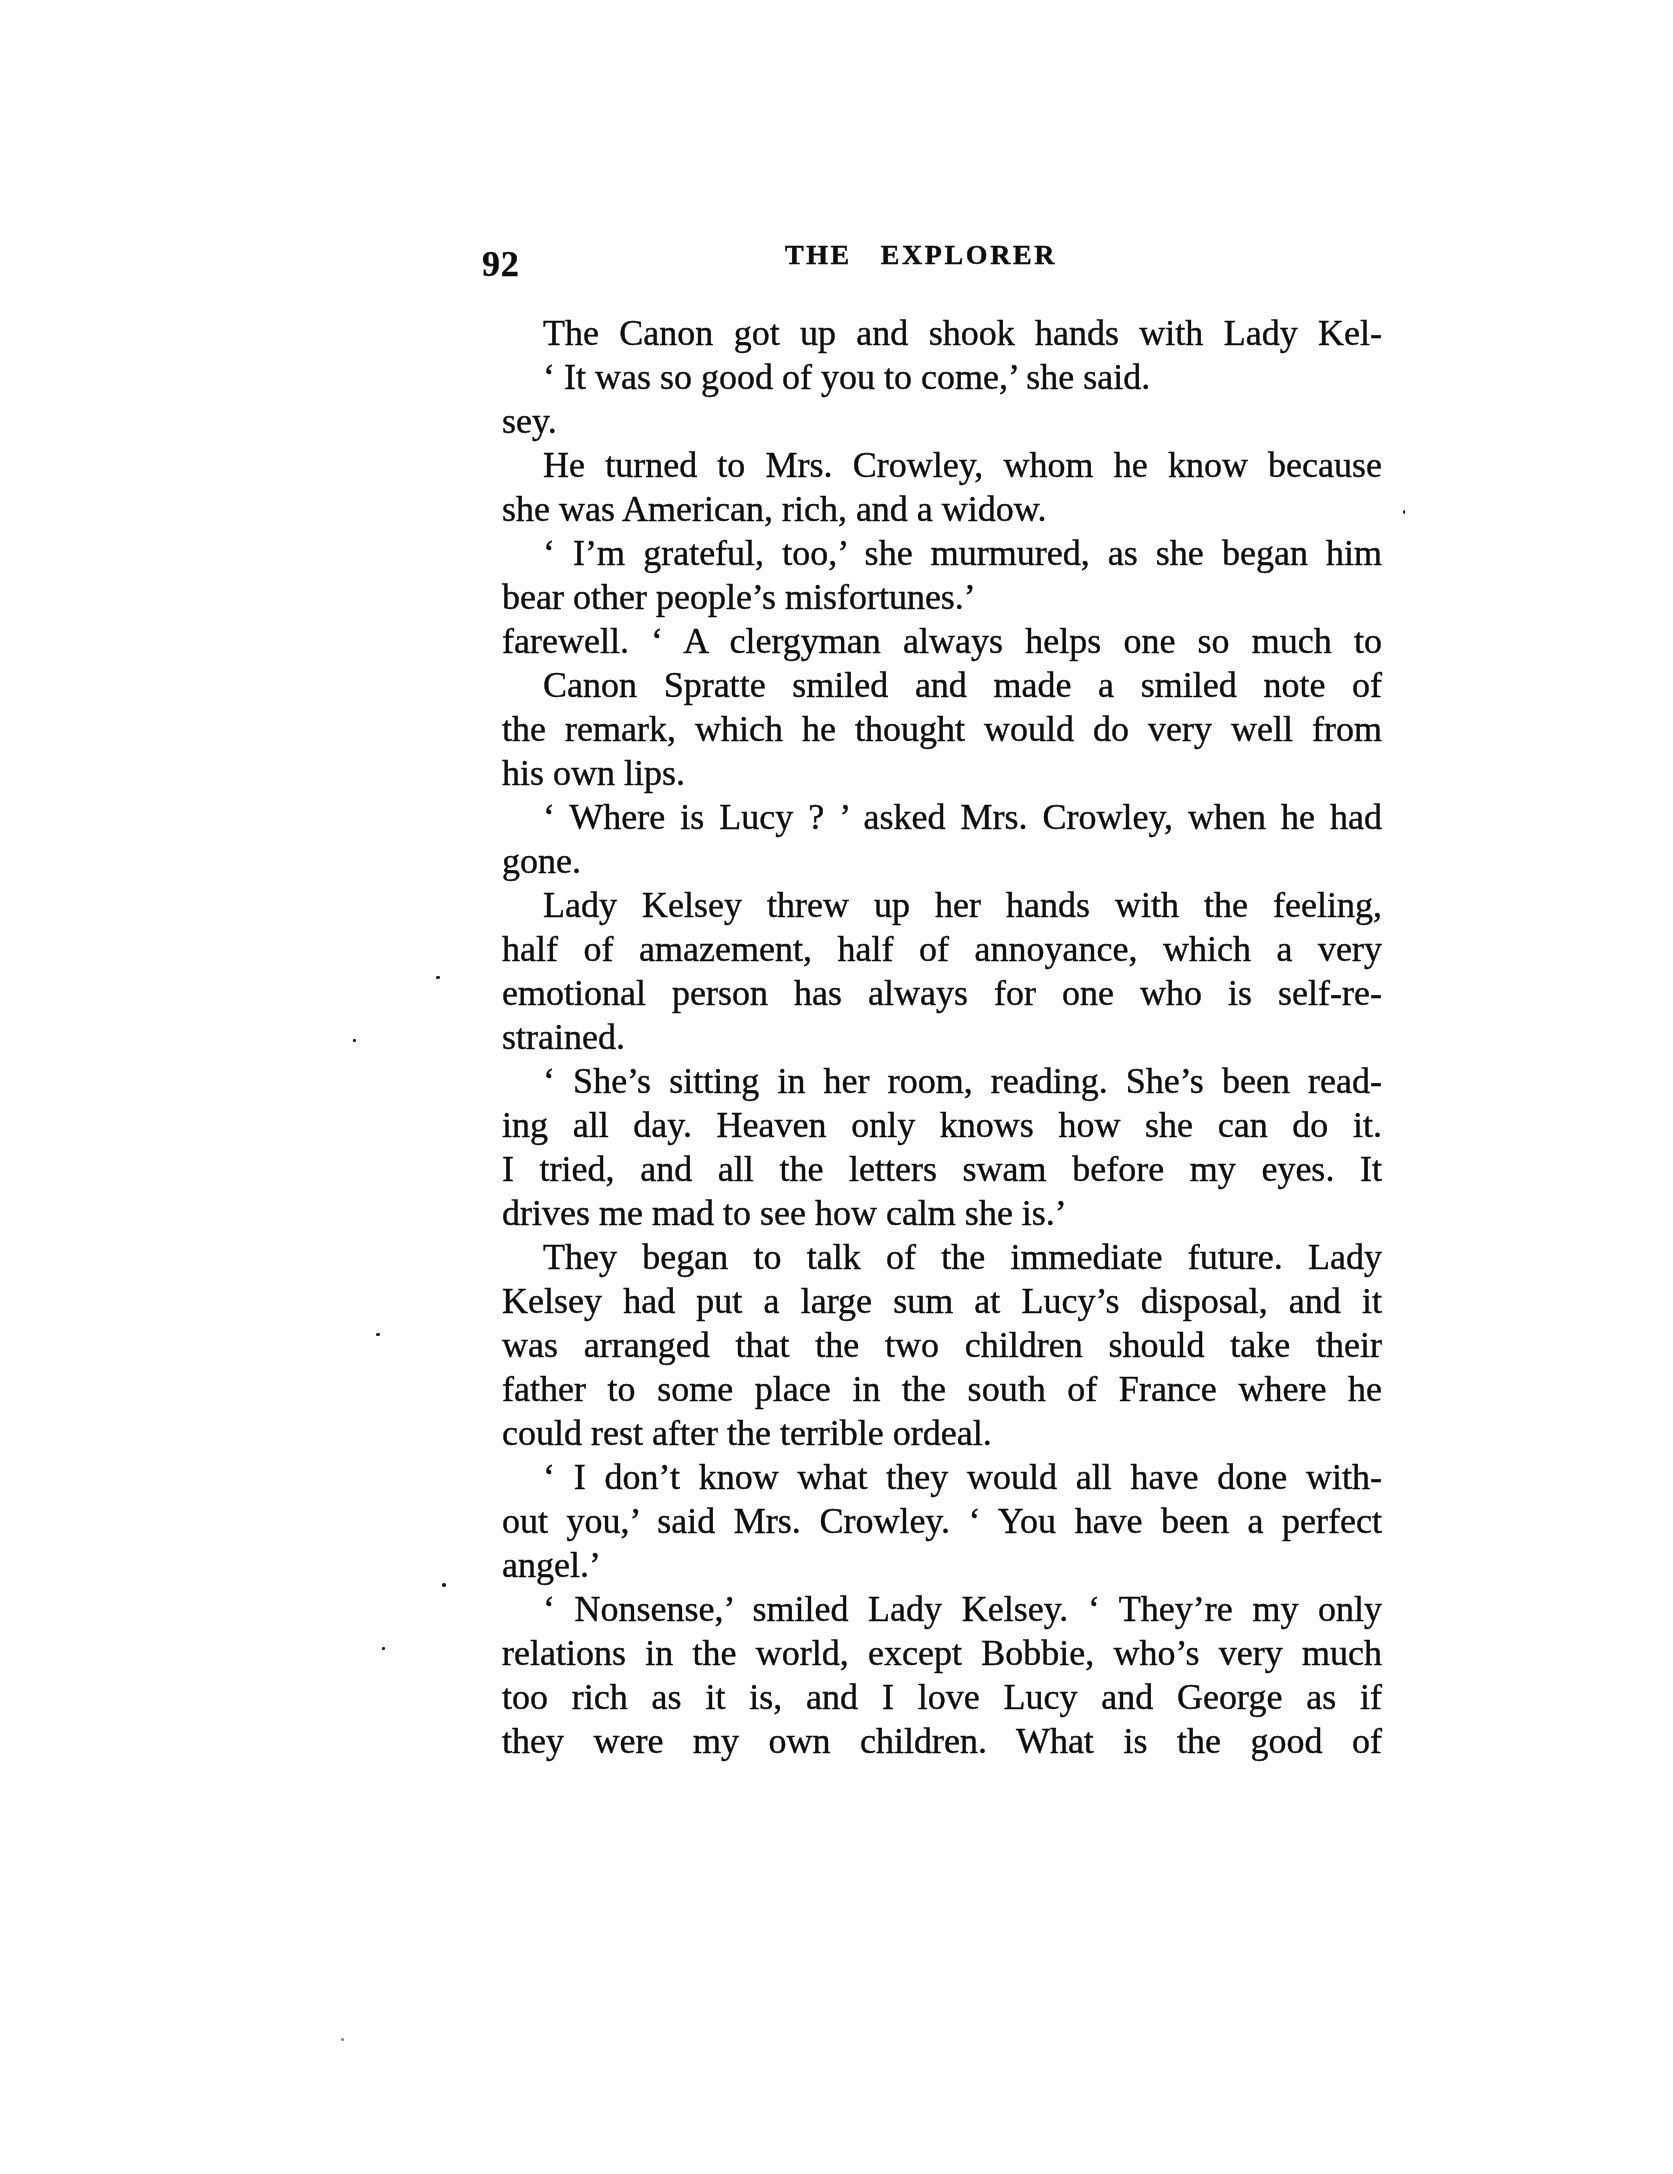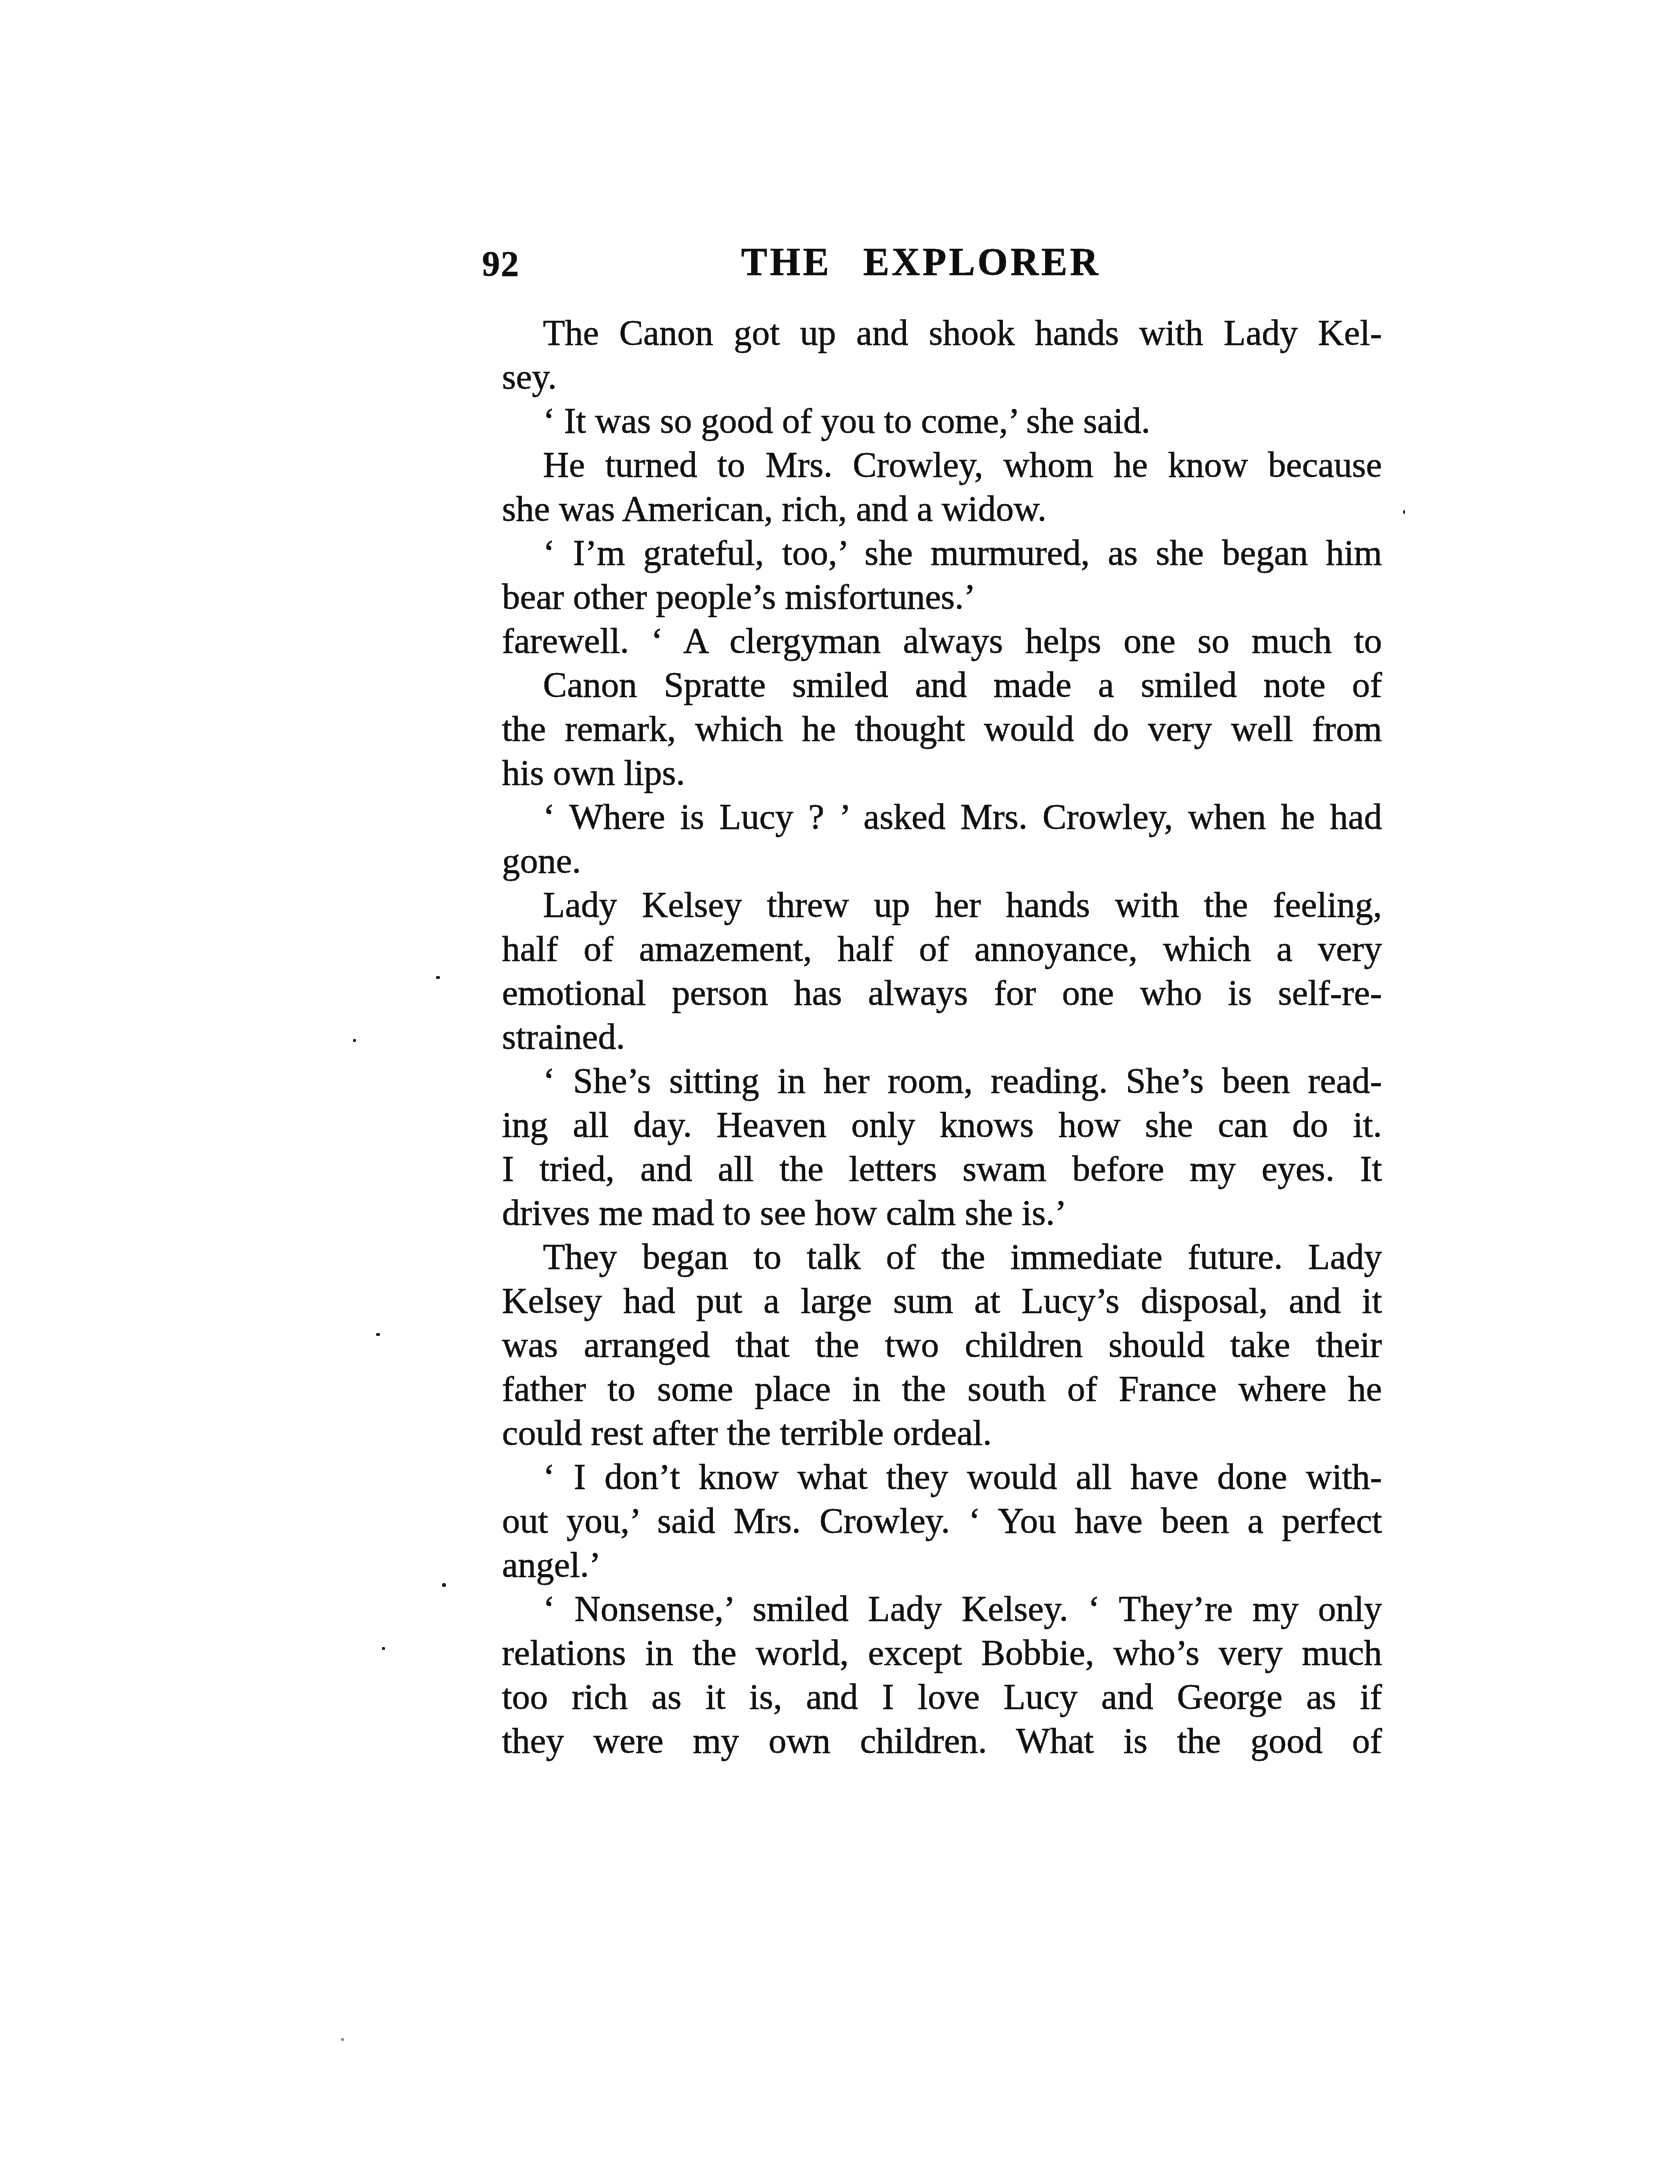--- a/index.html
+++ b/index.html
@@ -24,21 +24,21 @@
     position:absolute;
     left:0.9px;
     top:3.5px;
     font-size:36px;
     font-weight:bold;
     letter-spacing:0.9px;
     -webkit-text-stroke:0.4px #0d0d0d;
   }
   .running-title{
     text-align:center;
-    font-size:39px;
+    font-size:28px;
     font-weight:bold;
     letter-spacing:2.6px;
     word-spacing:19.3px;
     -webkit-text-stroke:0.4px #0d0d0d;
   }
   .body-text{
     position:absolute;
     left:502px;
     top:311px;
     width:880px;
@@ -69,22 +69,22 @@
 
 <div class="page">
 
   <div class="header">
     <div class="page-num">92</div>
     <div class="running-title">THE EXPLORER</div>
   </div>
 
   <div class="body-text">
       <div class="line indent">The Canon got up and shook hands with Lady Kel-</div>
+      <div class="line indent end">‘ It was so good of you to come,’ she said.</div>
       <div class="line end">sey.</div>
-      <div class="line indent end">‘ It was so good of you to come,’ she said.</div>
       <div class="line indent">He turned to Mrs. Crowley, whom he know because</div>
       <div class="line end">she was American, rich, and a widow.</div>
       <div class="line indent">‘ I’m grateful, too,’ she murmured, as she began him</div>
       <div class="line end">bear other people’s misfortunes.’</div>
       <div class="line">farewell. ‘ A clergyman always helps one so much to</div>
       <div class="line indent">Canon Spratte smiled and made a smiled note of</div>
       <div class="line">the remark, which he thought would do very well from</div>
       <div class="line end">his own lips.</div>
       <div class="line indent">‘ Where is Lucy ? ’ asked Mrs. Crowley, when he had</div>
       <div class="line end">gone.</div>

